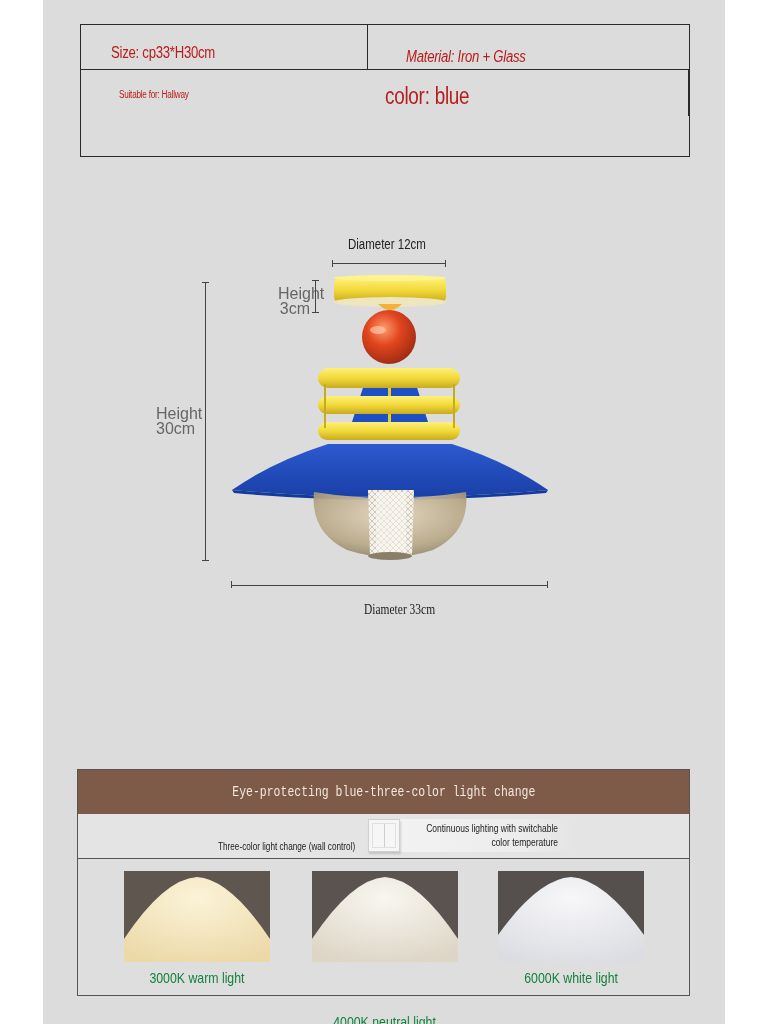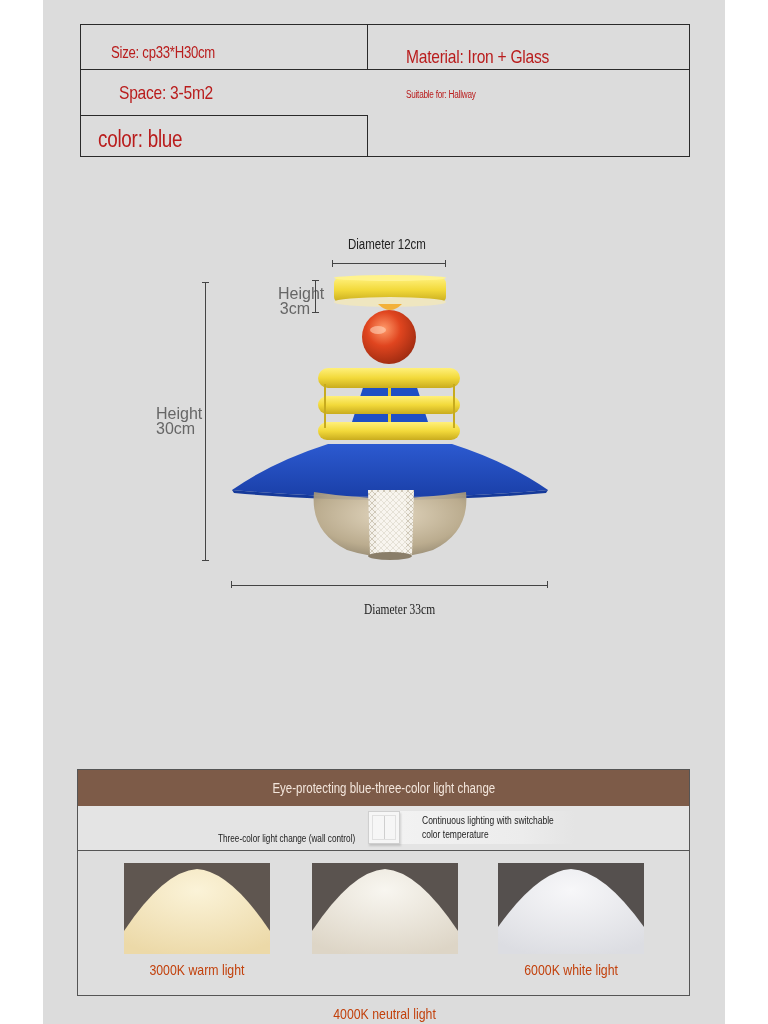--- a/index.html
+++ b/index.html
@@ -24,21 +24,21 @@
       border-bottom: 1px solid #2a2a2a;
       display: flex; align-items: center;
       color: #b91c1c;
       font-family: "Liberation Sans", sans-serif;
       transform-origin: left center;
       letter-spacing: -0.3px;
     }
     .spec-cell.r { border-right: none; }
     .spec-cell.last { border-bottom: none; }
     .c-size { padding-left: 30px; font-size: 16px; padding-top: 12px; }
-    .c-material { padding-left: 38px; font-size: 19px; padding-top: 20px; }
+    .c-material { padding-left: 38px; font-size: 16px; padding-top: 20px; font-style: italic; }
     .c-power { padding-left: 15px; font-size: 21px; padding-top: 8px; }
     .c-space { padding-left: 38px; font-size: 19px; }
     .c-color { padding-left: 17px; font-size: 23px; padding-top: 6px; }
     .c-suit { padding-left: 38px; font-size: 10px; padding-top: 3px; }
     .cond { display: inline-block; transform: scaleX(0.82); transform-origin: left center; white-space: nowrap; }
 
     
     .dim-label {
       position: absolute; color: #222; font-size: 14px; white-space: nowrap;
     }
@@ -52,23 +52,23 @@
 
     .lamp-svg { position: absolute; left: 228px; top: 272px; }
 
     
     .light-box {
       position: absolute; left: 77px; top: 769px; width: 613px; height: 227px;
       border: 1.5px solid #555;
       background: #dedede;
     }
     .light-header {
-      height: 36px; background: #7d5b48;
+      height: 44px; background: #7d5b48;
       display: flex; align-items: center; justify-content: center;
-      color: #f3e6dc; font-size: 14px;
+      color: #f3e6dc; font-size: 14px; font-family: Liberation Mono, monospace;
     }
     .light-sub {
       height: 45px; border-bottom: 1.5px solid #555;
       position: relative; background: #e4e4e4;
     }
     .sub-left {
       position: absolute; left: 140px; top: 27px; font-size: 10px; color: #222;
     }
     .switch-icon {
       position: absolute; left: 290px; top: 5px; width: 32px; height: 33px;
@@ -80,45 +80,42 @@
     }
     .switch-icon::after {
       content: ""; position: absolute; left: 3px; right: 3px; top: 3px; bottom: 3px; border: 1px solid #e0e0e0;
     }
     .sub-glow {
       position: absolute; left: 322px; top: 5px; width: 175px; height: 33px;
       background: linear-gradient(90deg, #f2f2f2 0%, #ececec 70%, rgba(228,228,228,0) 100%);
     }
     .sub-right {
       position: absolute; left: 332px; top: 8px; width: 160px;
-      font-size: 10px; color: #222; text-align: left; line-height: 14px;
+      font-size: 10px; color: #222; text-align: right; line-height: 14px;
     }
 
     .swatches { position: relative; height: 136px; }
     .swatch {
       position: absolute; top: 12px; width: 146px; height: 91px; overflow: hidden;
     }
     .swatch-label {
-      position: absolute; top: 110px; width: 160px; text-align: center; font-size: 15px; color: #c2410c;
+      position: absolute; top: 110px; width: 160px; text-align: center; font-size: 15px; color: #15803d;
     }
   </style>
 </head>
 <body>
 
 <div class="panel"></div>
 
 <div class="spec-table">
   <div class="spec-cell c-size">
       <span class="cond">Size: cp33*H30cm</span>
     </div>
   <div class="spec-cell r c-material">
       <span class="cond">Material: Iron + Glass</span>
-    </div>
-  <div class="spec-cell r c-space">
-      <span class="cond">Space: 3-5m2</span>
     </div>
   <div class="spec-cell r last c-suit">
       <span class="cond">Suitable for: Hallway</span>
     </div>
   <div class="spec-cell last c-color">
       <span class="cond">color: blue</span>
     </div>
 </div>
 
 <div class="dim-label" style="left:348px; top:236px;"><span class="cond">Diameter 12cm</span></div>

